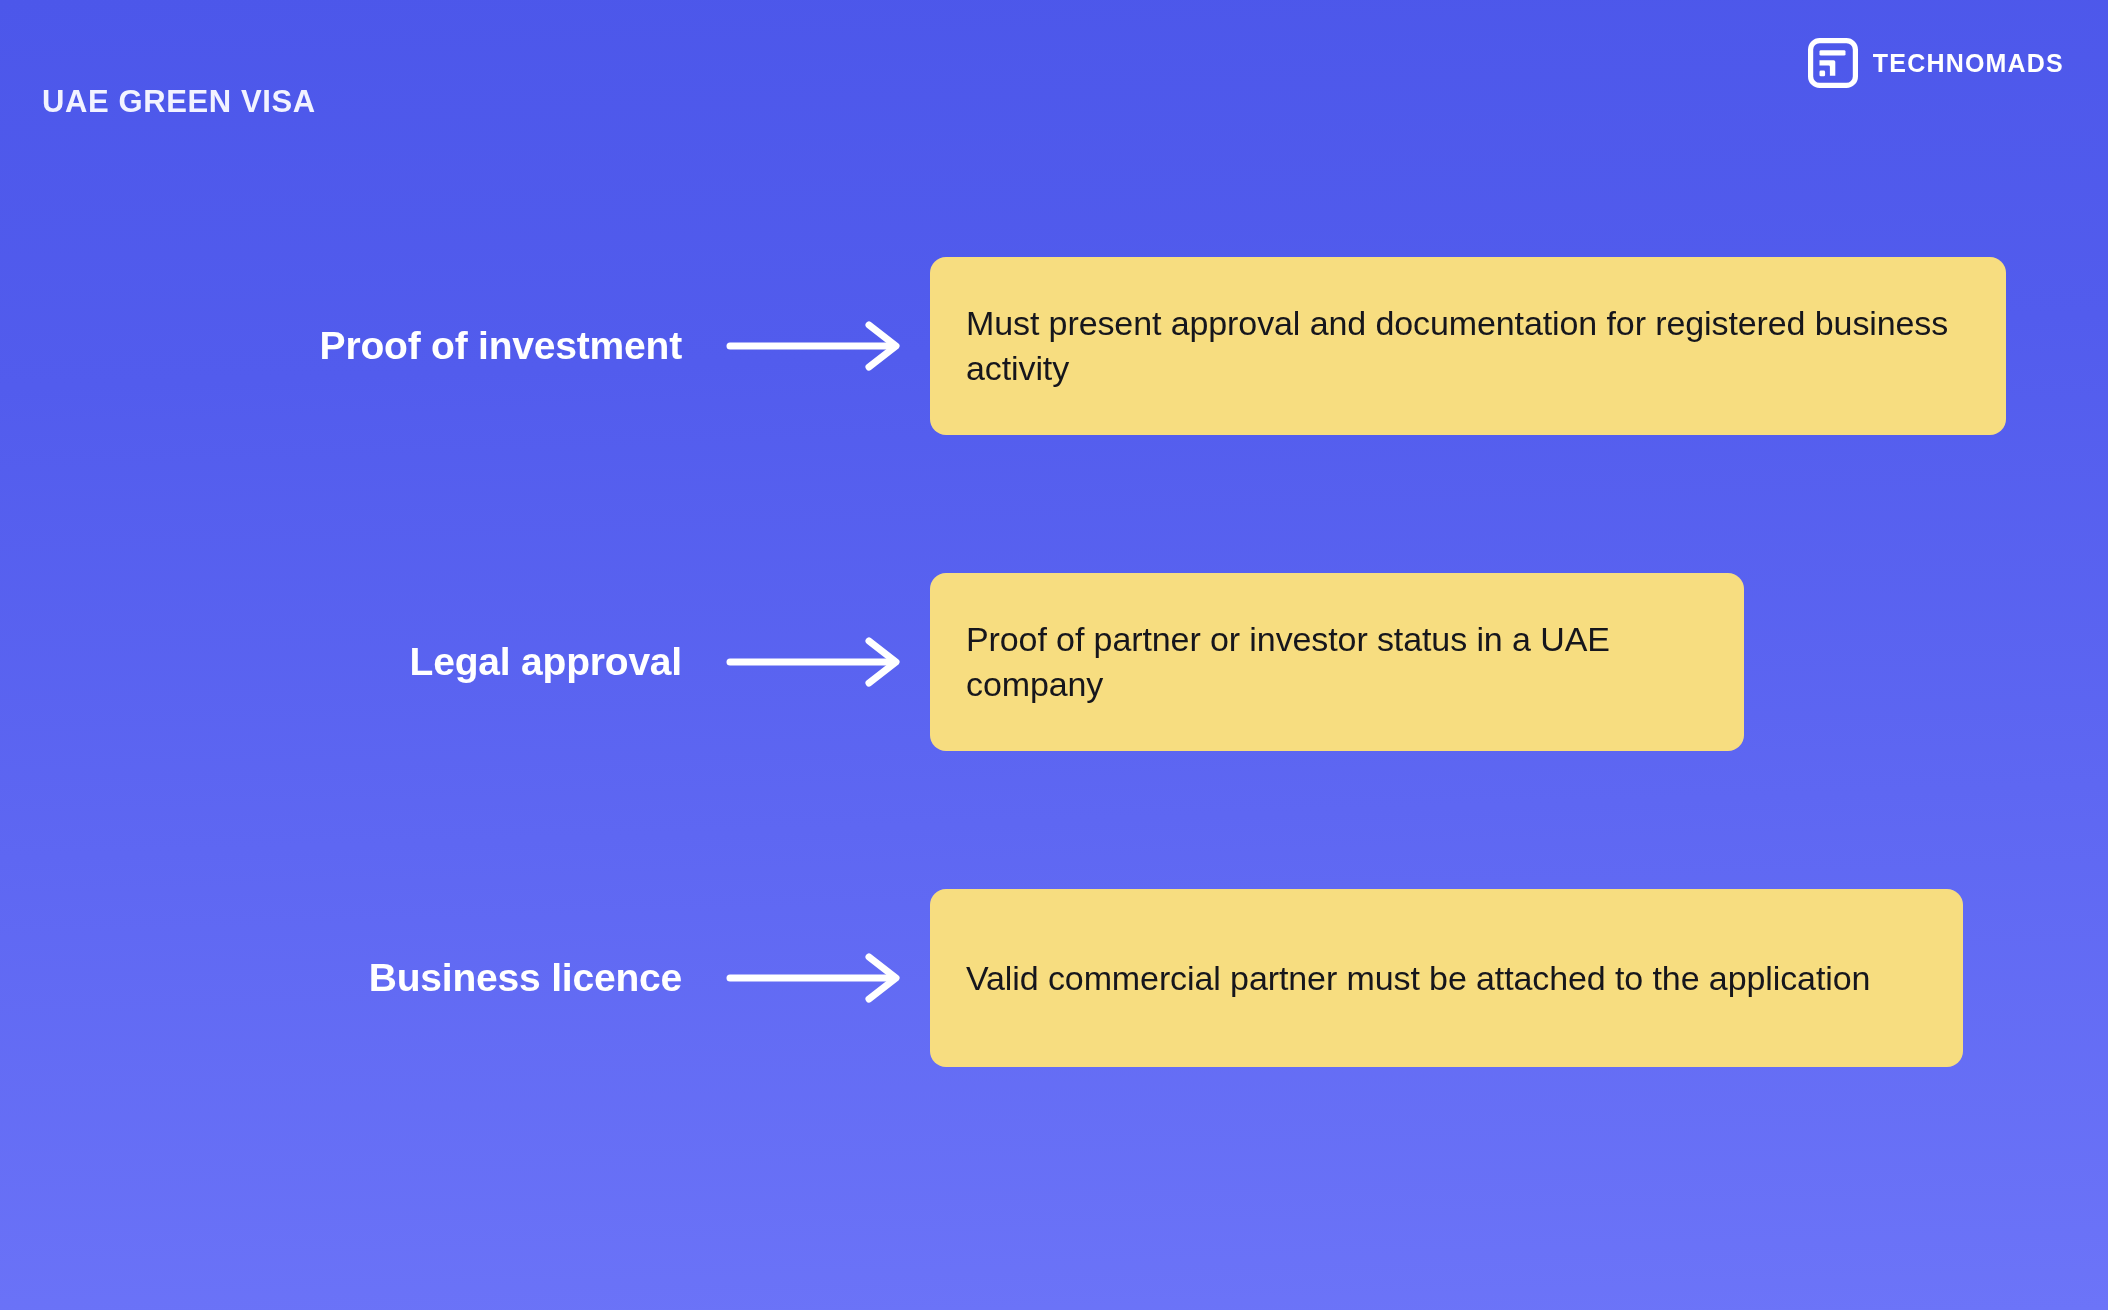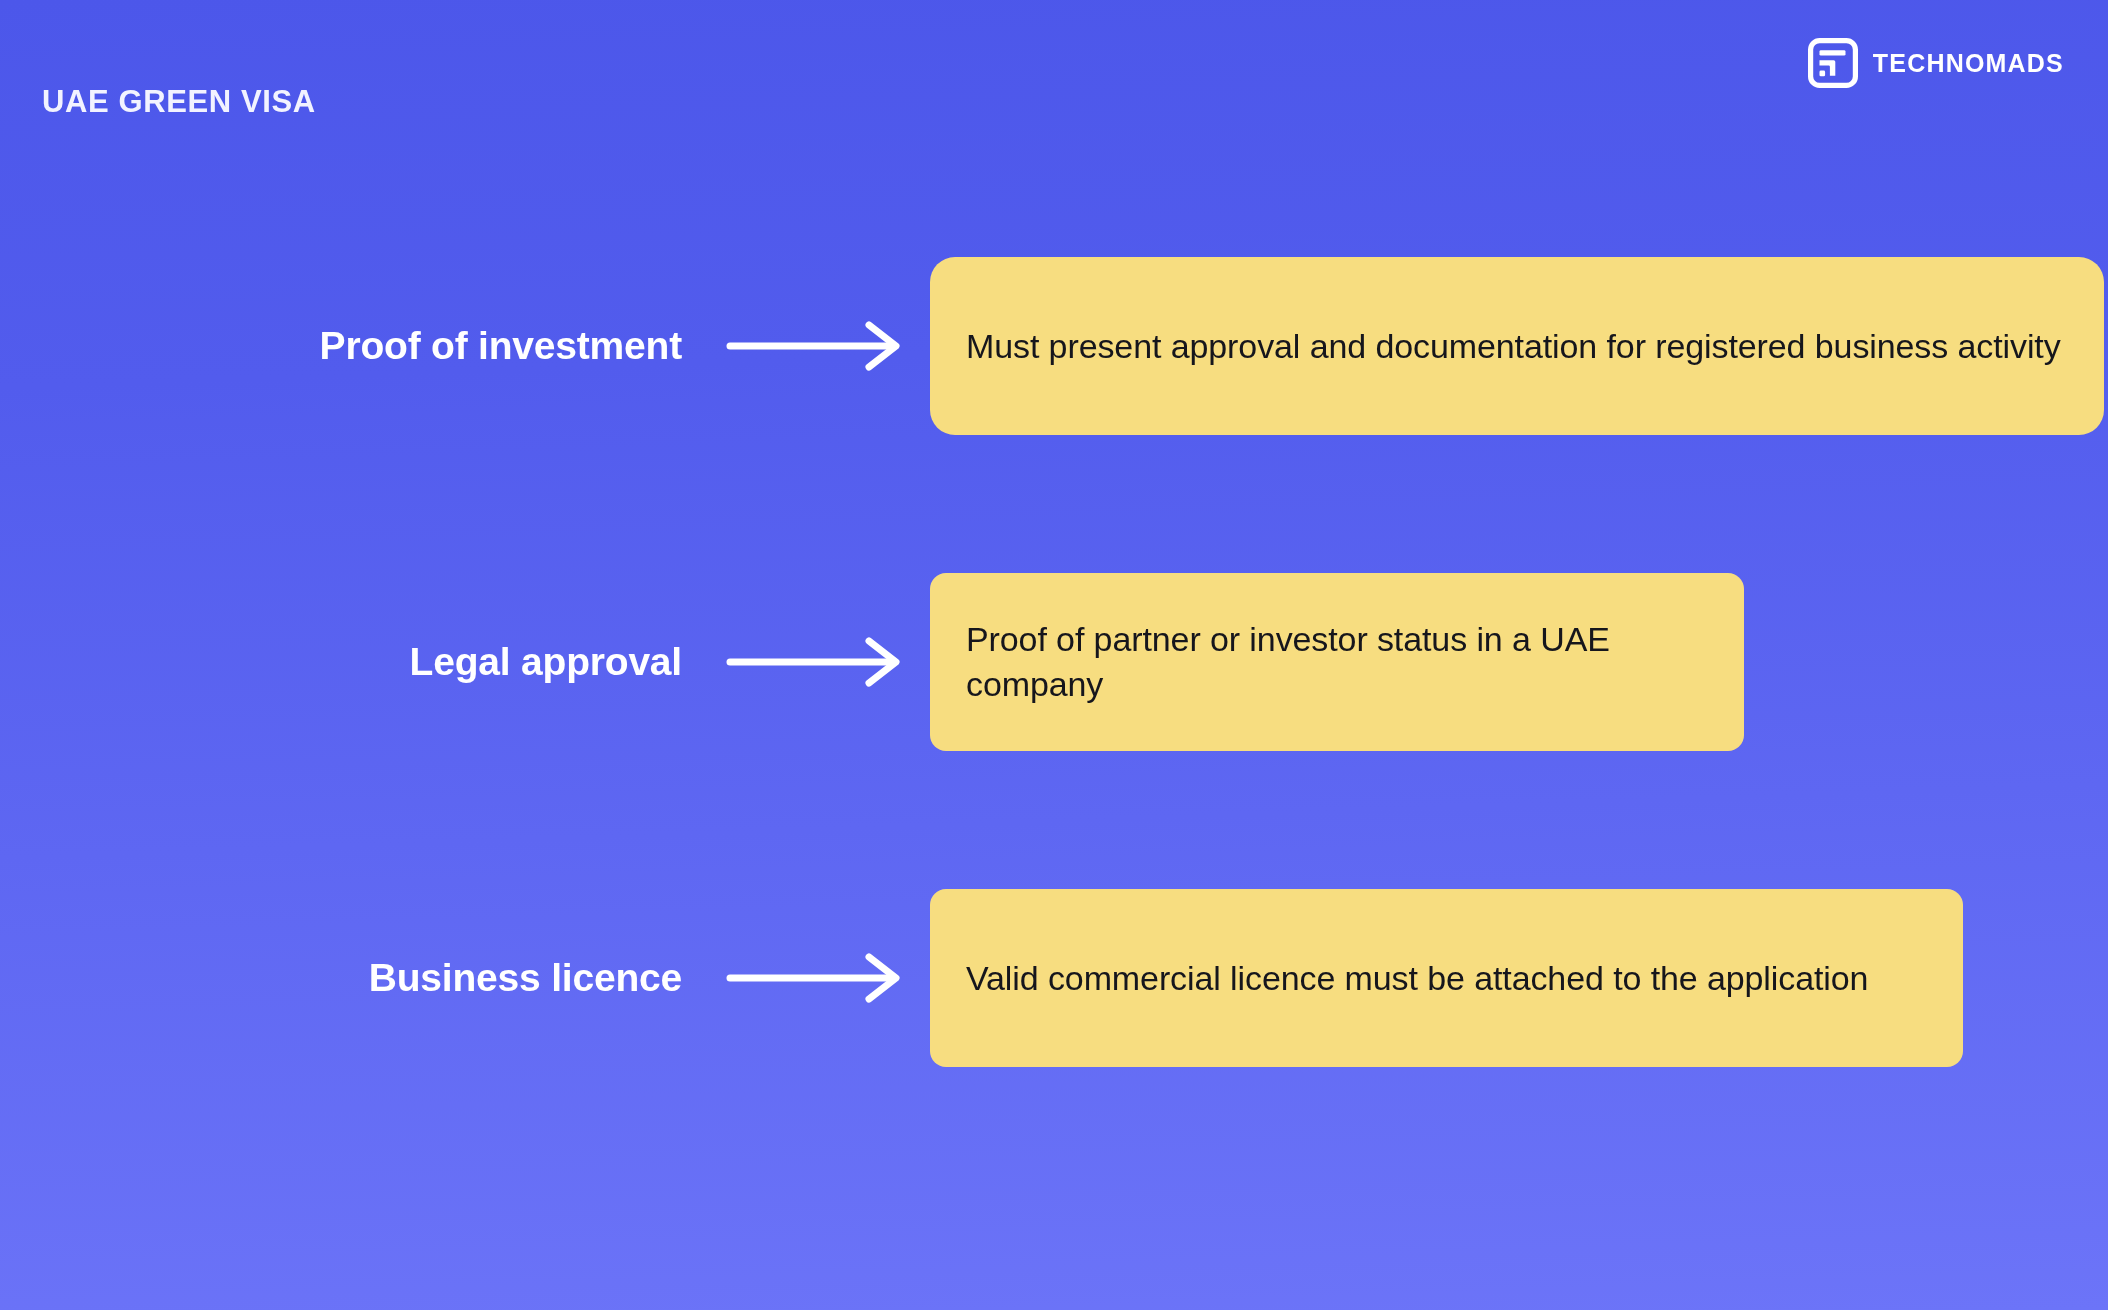--- a/index.html
+++ b/index.html
@@ -124,21 +124,21 @@
     align-items: center;
   }
   .card-text {
     font-size: 34px;
     line-height: 1.32;
     color: #16161c;
     font-weight: 400;
     letter-spacing: -0.1px;
   }
 
-  .card-w1 { width: 1174px; border-radius: 25px; }
+  .card-w1 { width: 1076px; }
   .card-w2 { width: 814px; }
   .card-w3 { width: 1033px; }
 </style>
 </head>
 <body>
 
 <div class="slide">
 
   <div class="header">
     <div class="page-subtitle">UAE GREEN VISA</div>
@@ -198,19 +198,19 @@
         <span class="row-label">Business licence</span>
       </div>
       <div class="row-arrow">
         <svg class="arrow-svg" width="178" height="52" viewBox="0 0 178 52" aria-hidden="true">
           <line x1="4" y1="26" x2="165" y2="26" stroke="#ffffff" stroke-width="7" stroke-linecap="round"></line>
           <polyline points="143,5 170,26 143,47" fill="none" stroke="#ffffff" stroke-width="7" stroke-linecap="round" stroke-linejoin="round"></polyline>
         </svg>
       </div>
       <div class="row-card-wrap">
         <div class="card card-w3">
-          <span class="card-text">Valid commercial licence must be attached to the application</span>
+          <span class="card-text">Valid commercial partner must be attached to the application</span>
         </div>
       </div>
     </div>
 
   </div>
 </div>
 
 </body></html>

